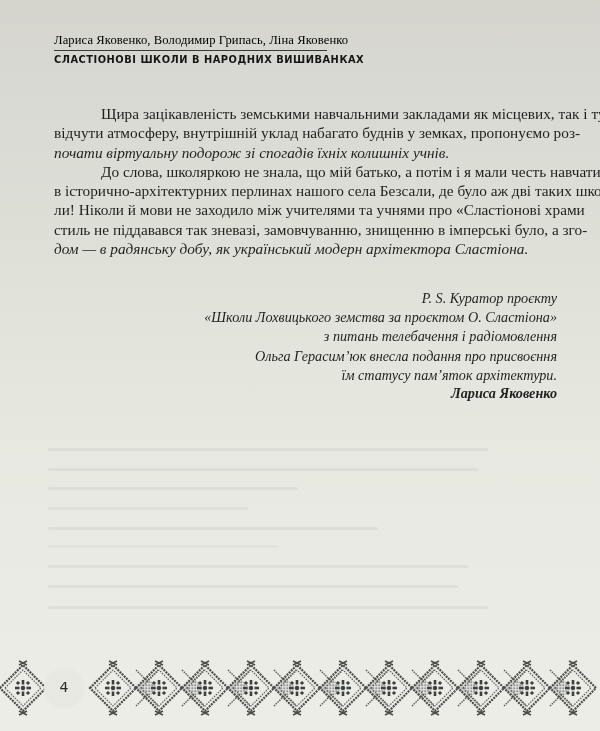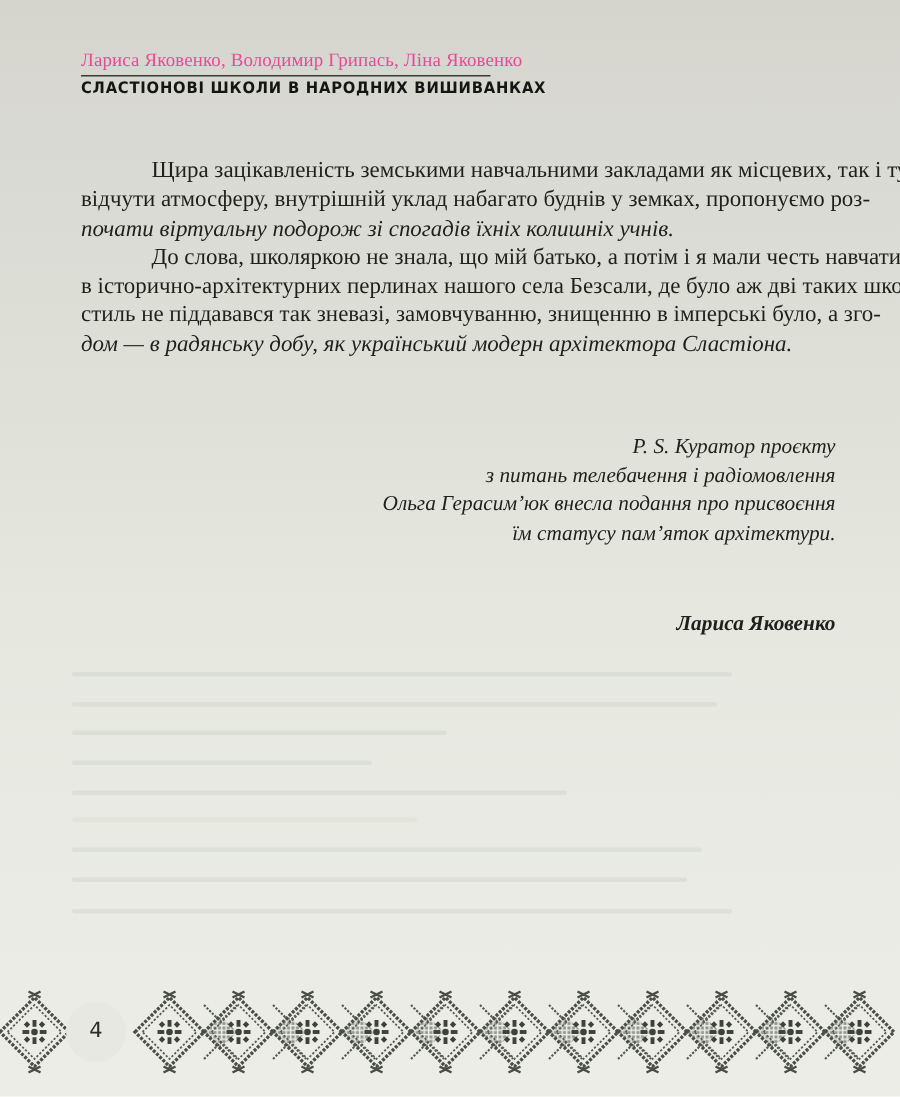--- a/index.html
+++ b/index.html
@@ -5,21 +5,21 @@
   html, body { margin: 0; padding: 0; }
   body {
     width: 600px; height: 731px; overflow: hidden; position: relative;
     background: linear-gradient(180deg, #d5d5ce 0%, #dddfd7 30%, #e7e9e1 60%, #ebede6 100%);
     font-family: "DejaVu Serif", "Liberation Serif", serif;
     color: #1d1d1b;
   }
   .header { position: absolute; left: 54px; top: 33px; width: 273px; }
   .authors {
     font-family: "Liberation Serif", serif; font-size: 12.6px; letter-spacing: 0.1px;
-    color: #ec4899; white-space: nowrap; padding-bottom: 2px;
+    color: #000000; white-space: nowrap; padding-bottom: 2px;
     border-bottom: 1px solid #3a3a38;
   }
   .book-title {
     font-family: "DejaVu Sans", sans-serif; font-weight: bold; font-size: 10.6px;
     letter-spacing: 0.55px; color: #151513; white-space: nowrap; margin-top: 2px;
     transform: scaleX(0.93); transform-origin: left center;
   }
   .body-text {
     position: absolute; left: 54px; top: 104px; width: 503px;
     font-family: "Liberation Serif", serif; font-size: 15.3px; line-height: 19.3px;
@@ -28,21 +28,21 @@
   .body-text p { margin: 0; text-indent: 47px; }
   .line { display: block; white-space: nowrap; text-align-last: justify; }
   .line.last { text-align-last: left; font-style: italic; }
   .ps {
     position: absolute; right: 43px; top: 289px; text-align: right;
     font-family: "Liberation Serif", serif; font-style: italic; font-weight: normal;
     font-size: 14.2px; line-height: 19.2px; color: #1f1f1d;
   }
   .ps .l { display: block; white-space: nowrap; }
   .signature {
-    position: absolute; right: 43px; top: 408px;
+    position: absolute; right: 43px; top: 385px;
     font-family: "Liberation Serif", serif; font-style: italic; font-weight: bold;
     font-size: 14.2px; color: #1f1f1d; white-space: nowrap;
   }
   .ghost {
     position: absolute; left: 48px; width: 430px; height: 3px;
     background: rgba(120,125,118,0.10); border-radius: 2px;
   }
   .border-band { position: absolute; left: 0; top: 660px; width: 600px; height: 56px; }
   .page-num-circle {
     position: absolute; left: 44px; top: 668px; width: 40px; height: 40px; border-radius: 50%;
@@ -63,27 +63,29 @@
 
 <div class="body-text">
   <p>
     <span class="line">Щира зацікавленість земськими навчальними закладами як місцевих, так і ту-</span>
     <span class="line" style="margin-left:-47px">відчути атмосферу, внутрішній уклад набагато буднів у земках, пропонуємо роз-</span>
     <span class="line last" style="margin-left:-47px">почати віртуальну подорож зі спогадів їхніх колишніх учнів.</span>
   </p>
   <p>
     <span class="line">До слова, школяркою не знала, що мій батько, а потім і я мали честь навчатися</span>
     <span class="line" style="margin-left:-47px">в історично-архітектурних перлинах нашого села Безсали, де було аж дві таких шко-</span>
+    <span class="line" style="margin-left:-47px">ли! Ніколи й мови не заходило між учителями та учнями про «Сластіонові храми</span>
     <span class="line" style="margin-left:-47px">стиль не піддавався так зневазі, замовчуванню, знищенню в імперські було, а зго-</span>
     <span class="line last" style="margin-left:-47px">дом — в радянську добу, як український модерн архітектора Сластіона.</span>
   </p>
 </div>
 
 <div class="ps">
   <span class="l">P. S. Куратор проєкту</span>
+  <span class="l">«Школи Лохвицького земства за проєктом О. Сластіона»</span>
   <span class="l">з питань телебачення і радіомовлення</span>
   <span class="l">Ольга Герасим’юк внесла подання про присвоєння</span>
   <span class="l">їм статусу пам’яток архітектури.</span>
 </div>
 <div class="signature">Лариса Яковенко</div>
 
 <div>
   <div class="ghost" style="top:448px;width:440px"></div>
   <div class="ghost" style="top:468px;width:430px"></div>
   <div class="ghost" style="top:487px;width:250px"></div>

